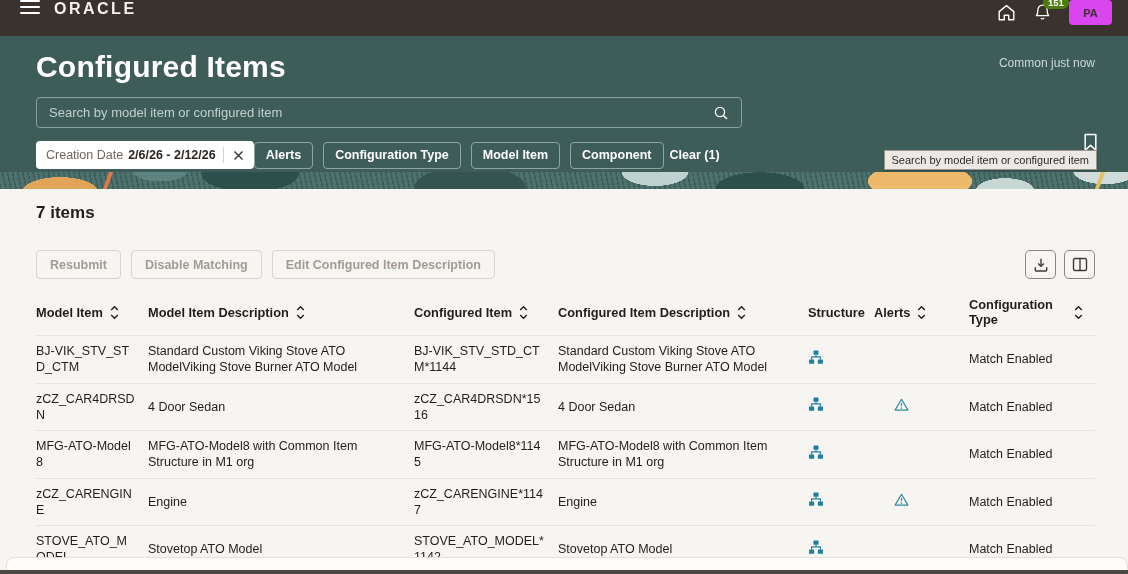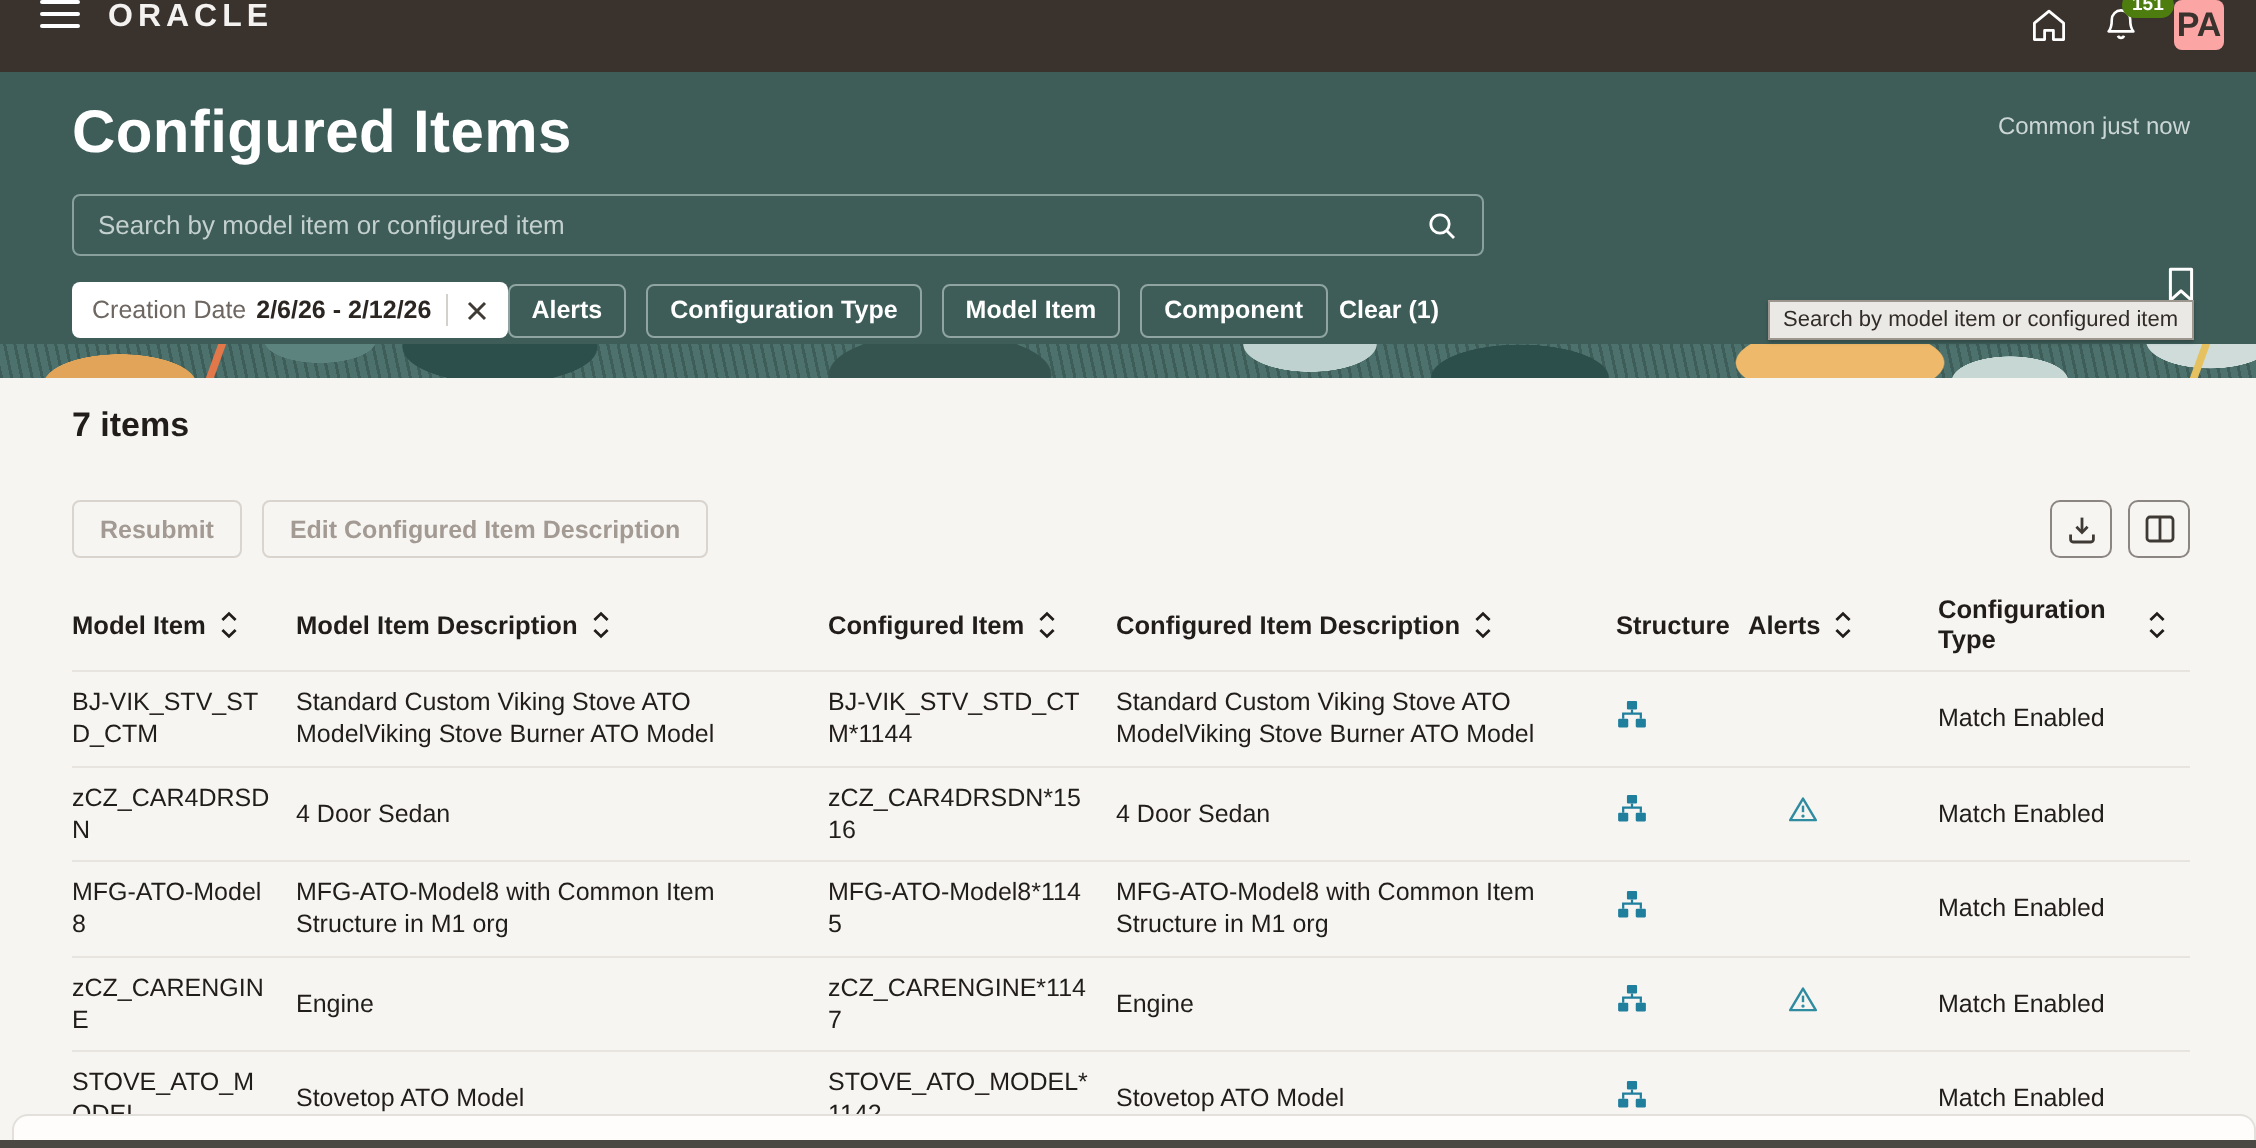--- a/index.html
+++ b/index.html
@@ -11,21 +11,21 @@
   .topbar { height:36px; background:#39322d; display:flex; align-items:flex-start;
     padding:0 16px; color:#fff; }
   .hamburger { width:20px; height:14px; display:flex; flex-direction:column;
     justify-content:space-between; cursor:pointer; margin:0 14px 0 4px; }
   .hamburger span { display:block; height:2px; background:#fff; border-radius:1px; }
   .brand { font-size:16px; font-weight:bold; letter-spacing:2.5px; color:#f4f2f0; }
   .topbar-right { margin-left:auto; display:flex; align-items:center; gap:18px; }
   .icon-btn-dark { position:relative; display:flex; align-items:center; cursor:pointer; }
   .badge { position:absolute; top:-7px; left:9px; background:#4d7c0f; color:#fff;
     font-size:9.5px; font-weight:bold; border-radius:9px; padding:1.5px 5px; line-height:1.1; }
-  .avatar { width:25px; height:25px; background:#fca5a5; color:#39322d; font-size:17px;
+  .avatar { width:43px; height:25px; background:#d946ef; color:#39322d; font-size:11px;
     font-weight:bold; border-radius:4px; display:flex; align-items:center;
     justify-content:center; cursor:pointer; }
 
   
   .header { position:relative; height:136px; background:#3e5d59; padding:14px 33px 0 36px; }
   .header-row1 { display:flex; align-items:flex-start; }
   .page-title { color:#fff; font-size:30px; font-weight:bold; letter-spacing:.2px; }
   .updated { margin-left:auto; color:#ccd7d5; font-size:12px; padding-top:6px; }
   .searchbar { margin-top:13px; width:706px; height:31px; border:1px solid #8aa09d;
     border-radius:4px; display:flex; align-items:center; padding:0 8px 0 12px; }
@@ -178,20 +178,21 @@
     <span class="slash" style="left:106px" data-name="banner-accent"></span>
 
     <span class="slash" style="left:1098px;background:#e6c15f" data-name="banner-accent"></span>
   </div>
 
   <div class="content" data-name="content-area">
     <div class="items-count" data-name="items-count">7 items</div>
 
     <div class="toolbar" data-name="table-toolbar">
       <button class="btn" data-name="resubmit-button" disabled="">Resubmit</button>
+      <button class="btn" data-name="disable-matching-button" disabled="">Disable Matching</button>
       <button class="btn" data-name="edit-configured-item-description-button" disabled="">Edit Configured Item Description</button>
       <div class="toolbar-icons">
         <div class="tool-icon-btn" data-name="download-icon">
           <svg width="16" height="16" viewBox="0 0 16 16" fill="none" stroke="currentColor" stroke-width="1.4">
               <path d="M8 1.8v7"></path>
               <path d="M5.2 6.4 8 9.2l2.8-2.8"></path>
               <path d="M2.3 10.2v2.6a1.2 1.2 0 0 0 1.2 1.2h9a1.2 1.2 0 0 0 1.2-1.2v-2.6"></path>
             </svg>
         </div>
         <div class="tool-icon-btn" data-name="manage-columns-icon">

